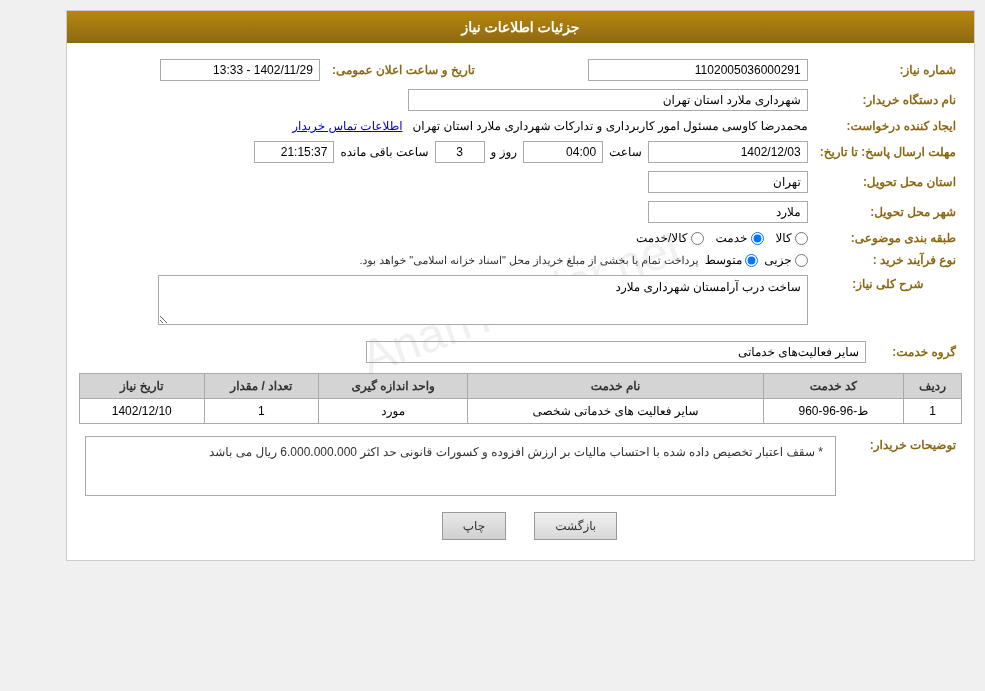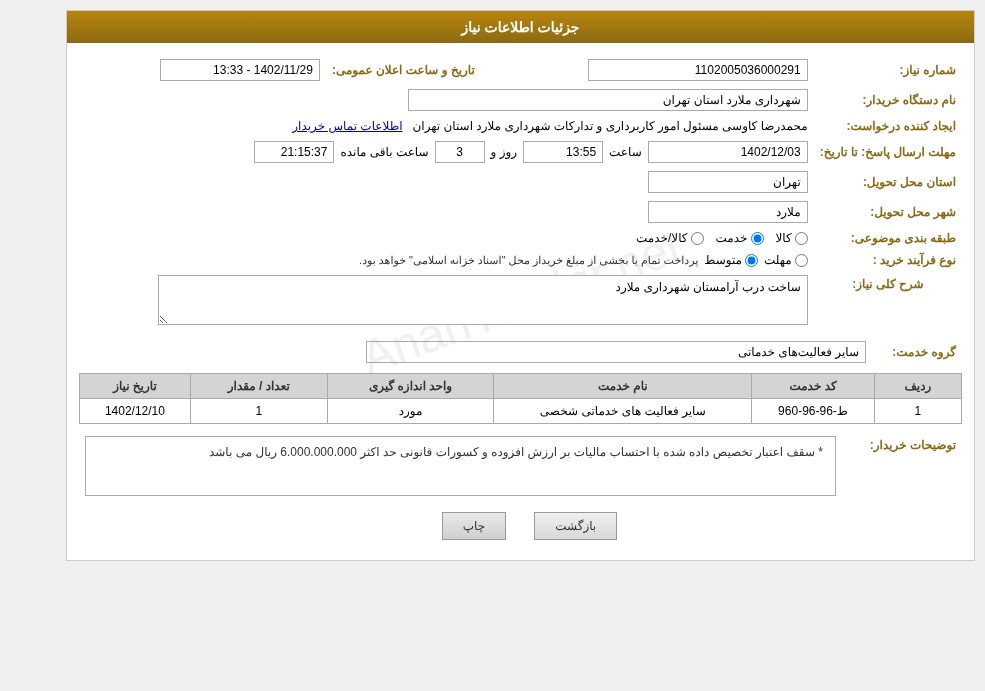--- a/index.html
+++ b/index.html
@@ -100,21 +100,21 @@
       margin: 8px 0 6px 0;
     }
     .service-table {
       width: 100%;
       border-collapse: collapse;
       margin-bottom: 8px;
     }
     .service-table th {
       background: #d4d4d4;
       border: 1px solid #aaa;
-      padding: 5px 17px;
+      padding: 5px 4px;
       text-align: center;
       font-weight: bold;
       color: #333;
     }
     .service-table td {
       border: 1px solid #aaa;
       padding: 5px 8px;
       text-align: center;
     }
     .service-table tr:nth-child(even) td {
@@ -221,21 +221,21 @@
             <span class="link-blue">اطلاعات تماس خریدار</span>
           </td>
         </tr>
 
         <tr>
           <td class="label-cell">مهلت ارسال پاسخ: تا تاریخ:</td>
           <td class="value-cell" colspan="3">
             <div class="inline-flex">
               <span class="input-box input-medium" style="display:inline-block;">1402/12/03</span>
               <span>ساعت</span>
-              <span class="input-box input-small" style="display:inline-block;">13:55</span>
+              <span class="input-box input-small" style="display:inline-block;">04:00</span>
               <span>روز و</span>
               <span class="input-box input-xsmall" style="display:inline-block;text-align:center;">3</span>
               <span>ساعت باقی مانده</span>
               <span class="input-box input-small" style="display:inline-block;">21:15:37</span>
             </div>
           </td>
         </tr>
 
         <tr>
           <td class="label-cell">استان محل تحویل:</td>
@@ -270,21 +270,21 @@
             </div>
           </td>
         </tr>
 
         <tr>
           <td class="label-cell">نوع فرآیند خرید :</td>
           <td class="value-cell" colspan="3">
             <div class="inline-flex">
               <div class="radio-item">
                 <input type="radio" name="purchase_type" style=""> 
-                    <span>مهلت</span>
+                    <span>جزیی</span>
               </div>
               <div class="radio-item">
                 <input type="radio" name="purchase_type" checked="" style=""> 
                     <span>متوسط</span>
               </div>
               <span style="color:#333;font-size:11px;">پرداخت تمام یا بخشی از مبلغ خریداز محل "اسناد خزانه اسلامی" خواهد بود.</span>
             </div>
           </td>
         </tr>
 

